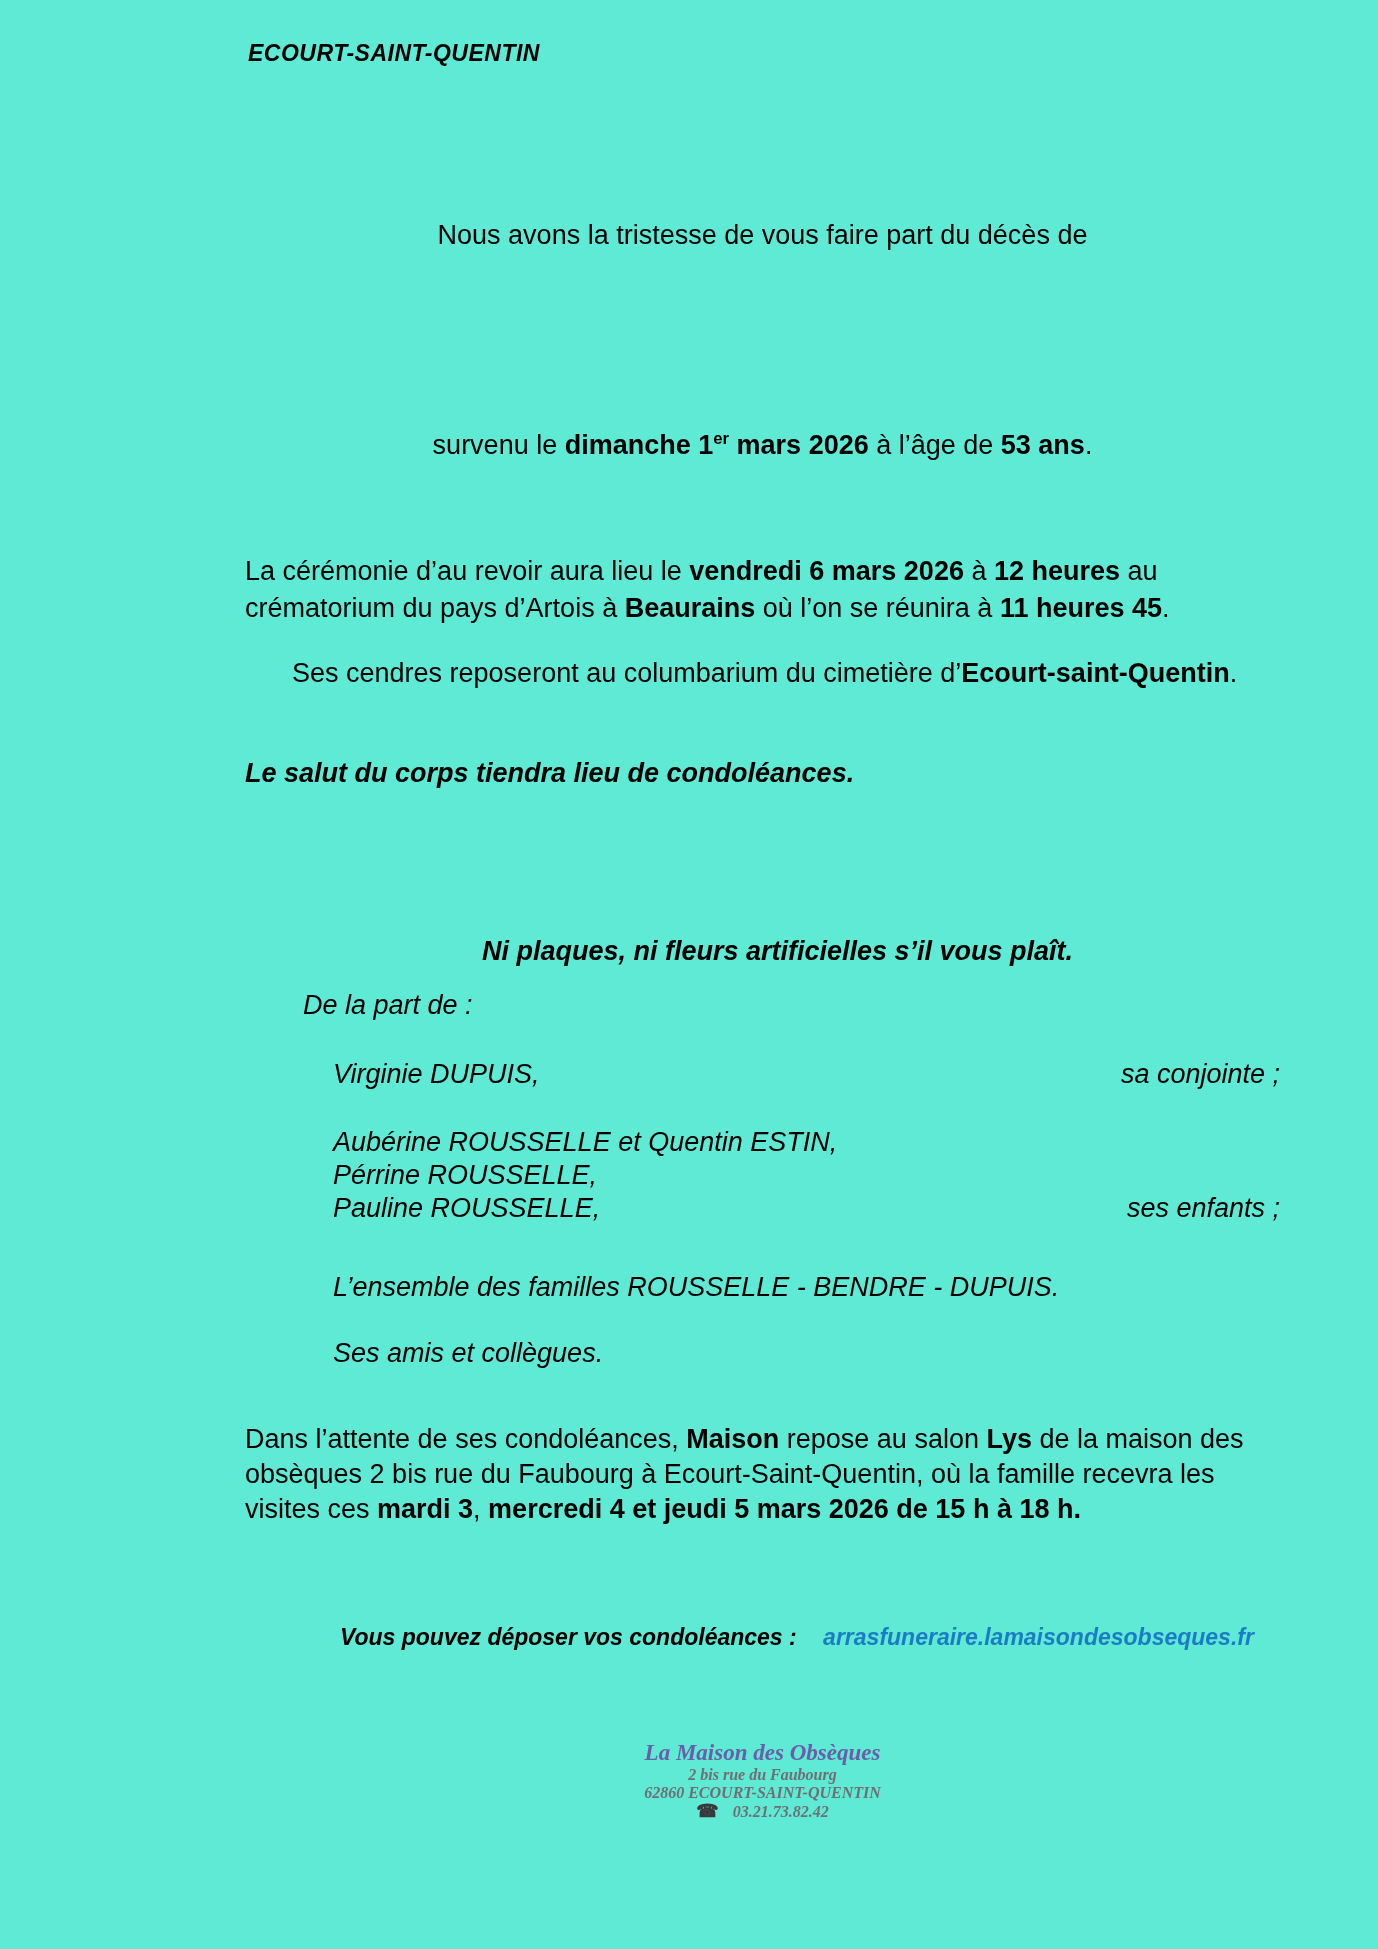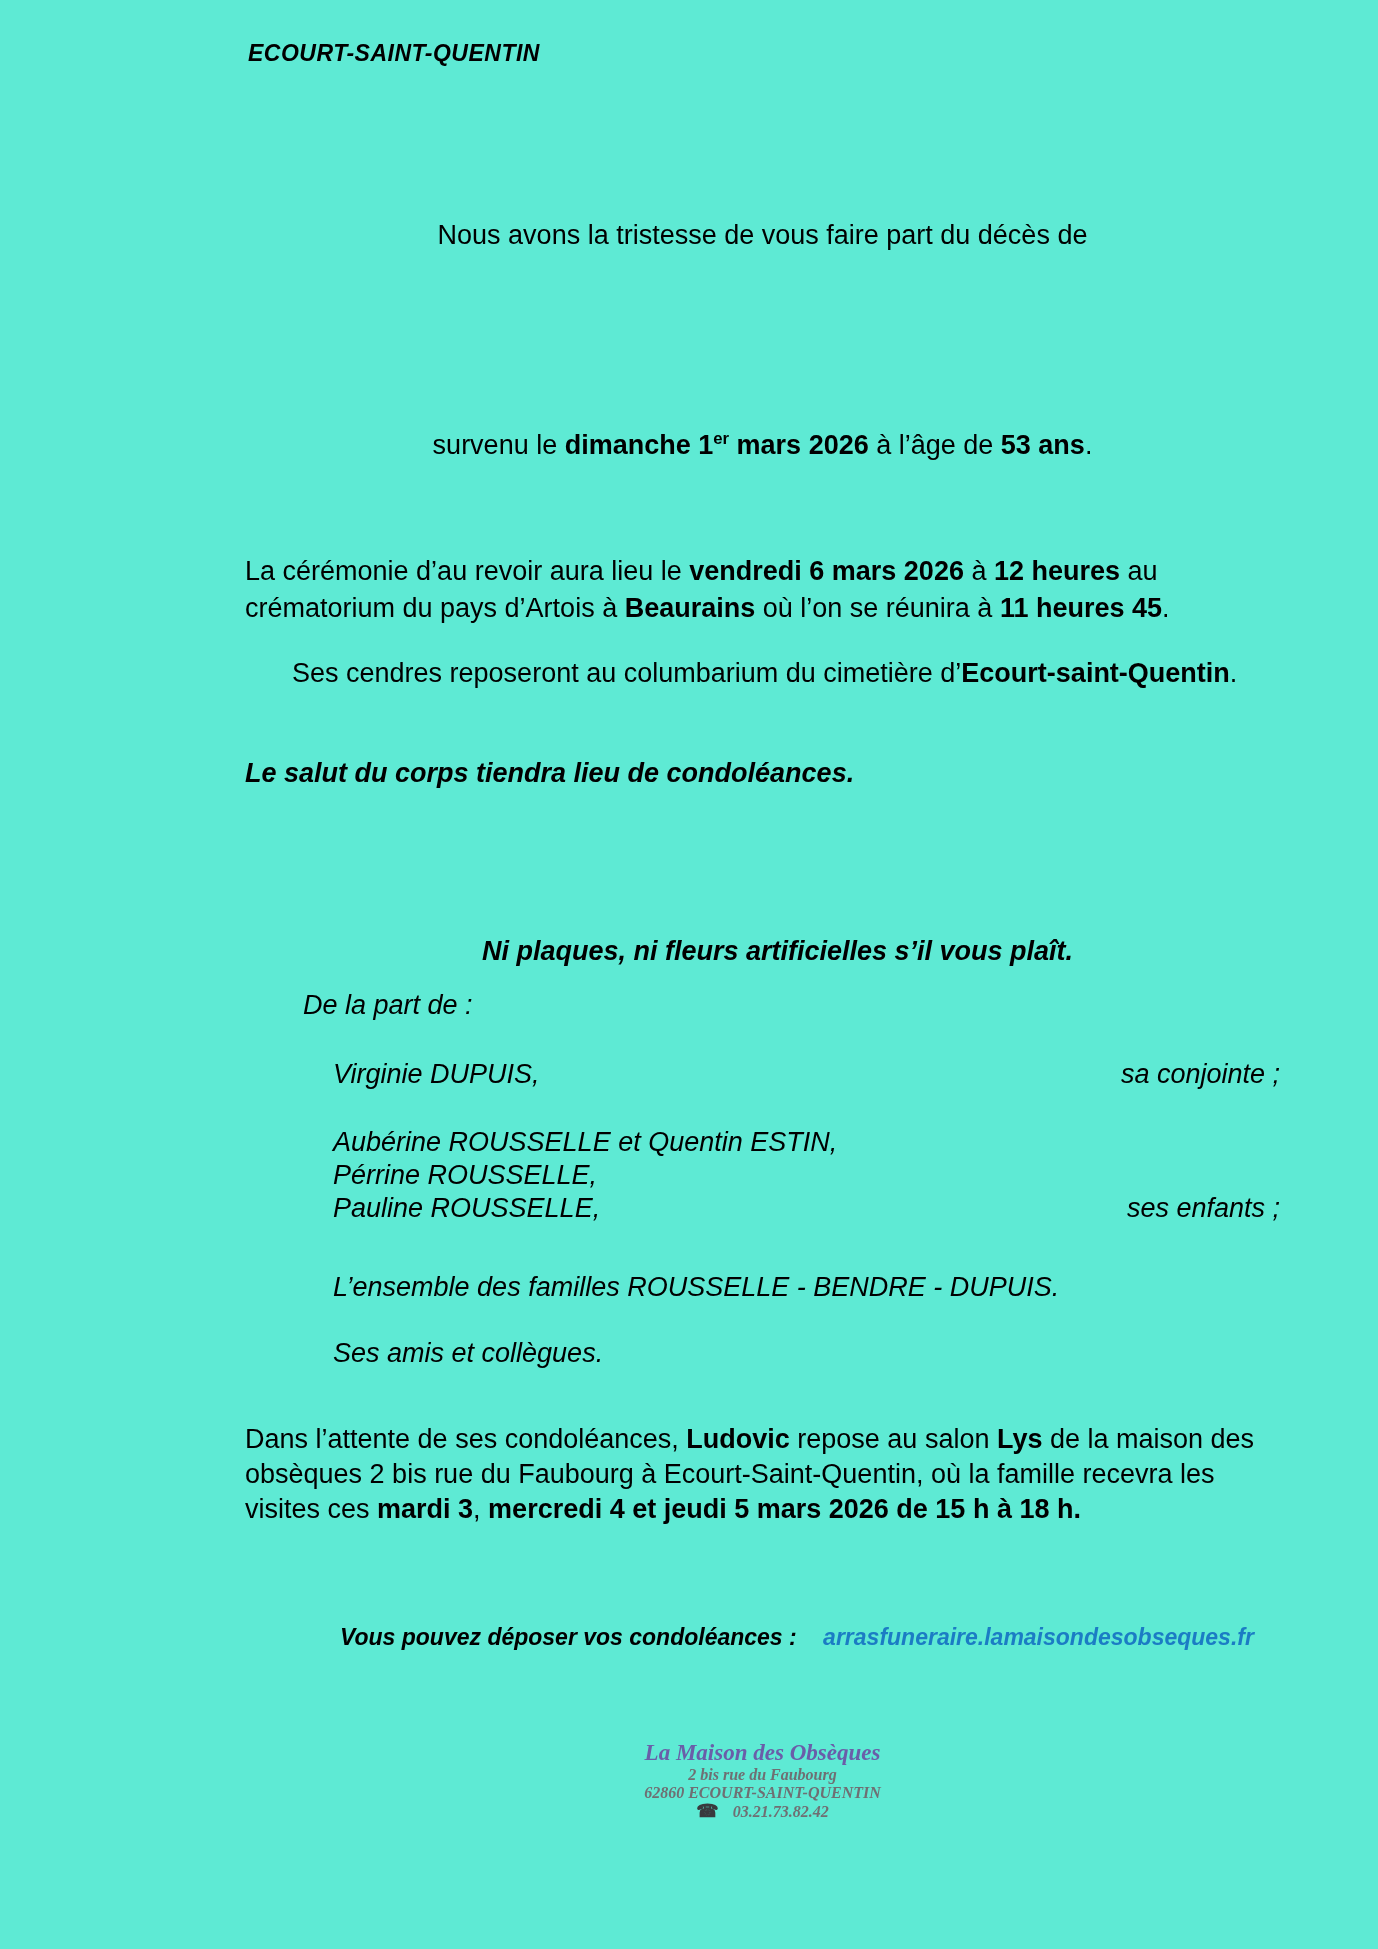--- a/index.html
+++ b/index.html
@@ -128,21 +128,21 @@
     </div>
     <div class="row families">
       <span>L’ensemble des familles ROUSSELLE - BENDRE - DUPUIS.</span>
     </div>
     <div class="row friends">
       <span>Ses amis et collègues.</span>
     </div>
   </div>
 
   <div class="abs wake para">
-      <div><span>Dans l’attente de ses condoléances, </span><span class="b">Ludovic</span><span> repose au salon </span><span class="b">Lys</span><span> de la maison des</span></div>
+      <div><span>Dans l’attente de ses condoléances, </span><span class="b">Maison</span><span> repose au salon </span><span class="b">Lys</span><span> de la maison des</span></div>
       <div><span>obsèques 2 bis rue du Faubourg à Ecourt-Saint-Quentin, où la famille recevra les</span></div>
       <div><span>visites ces </span><span class="b">mardi 3</span><span>, </span><span class="b">mercredi 4 et jeudi 5 mars 2026 de 15 h à 18 h.</span></div>
     </div>
 
   <div class="abs condolences">
     <span>Vous pouvez déposer vos condoléances : </span><a href="#" id="condolences-link" style="color: rgb(27, 124, 196);">arrasfuneraire.lamaisondesobseques.fr</a>
   </div>
 
   <div class="abs footer">
     <div class="fname" id="footer-name" style="color: rgb(106, 94, 169);">La Maison des Obsèques</div>

